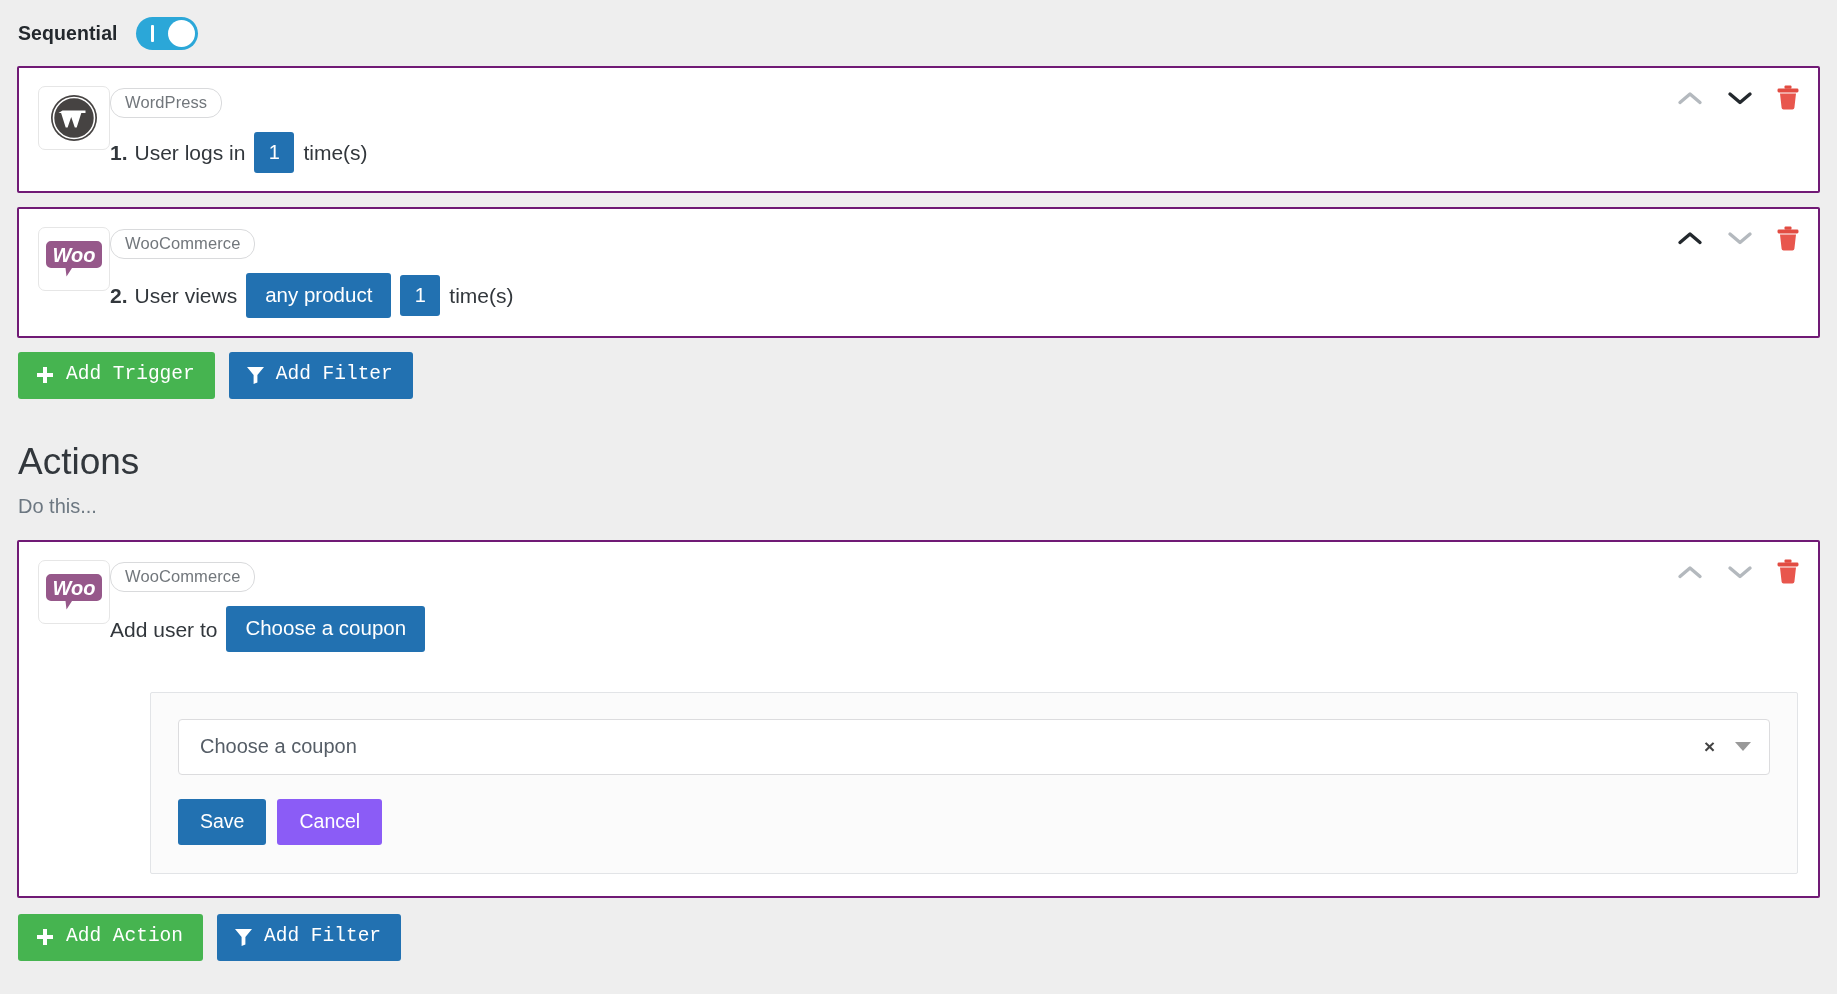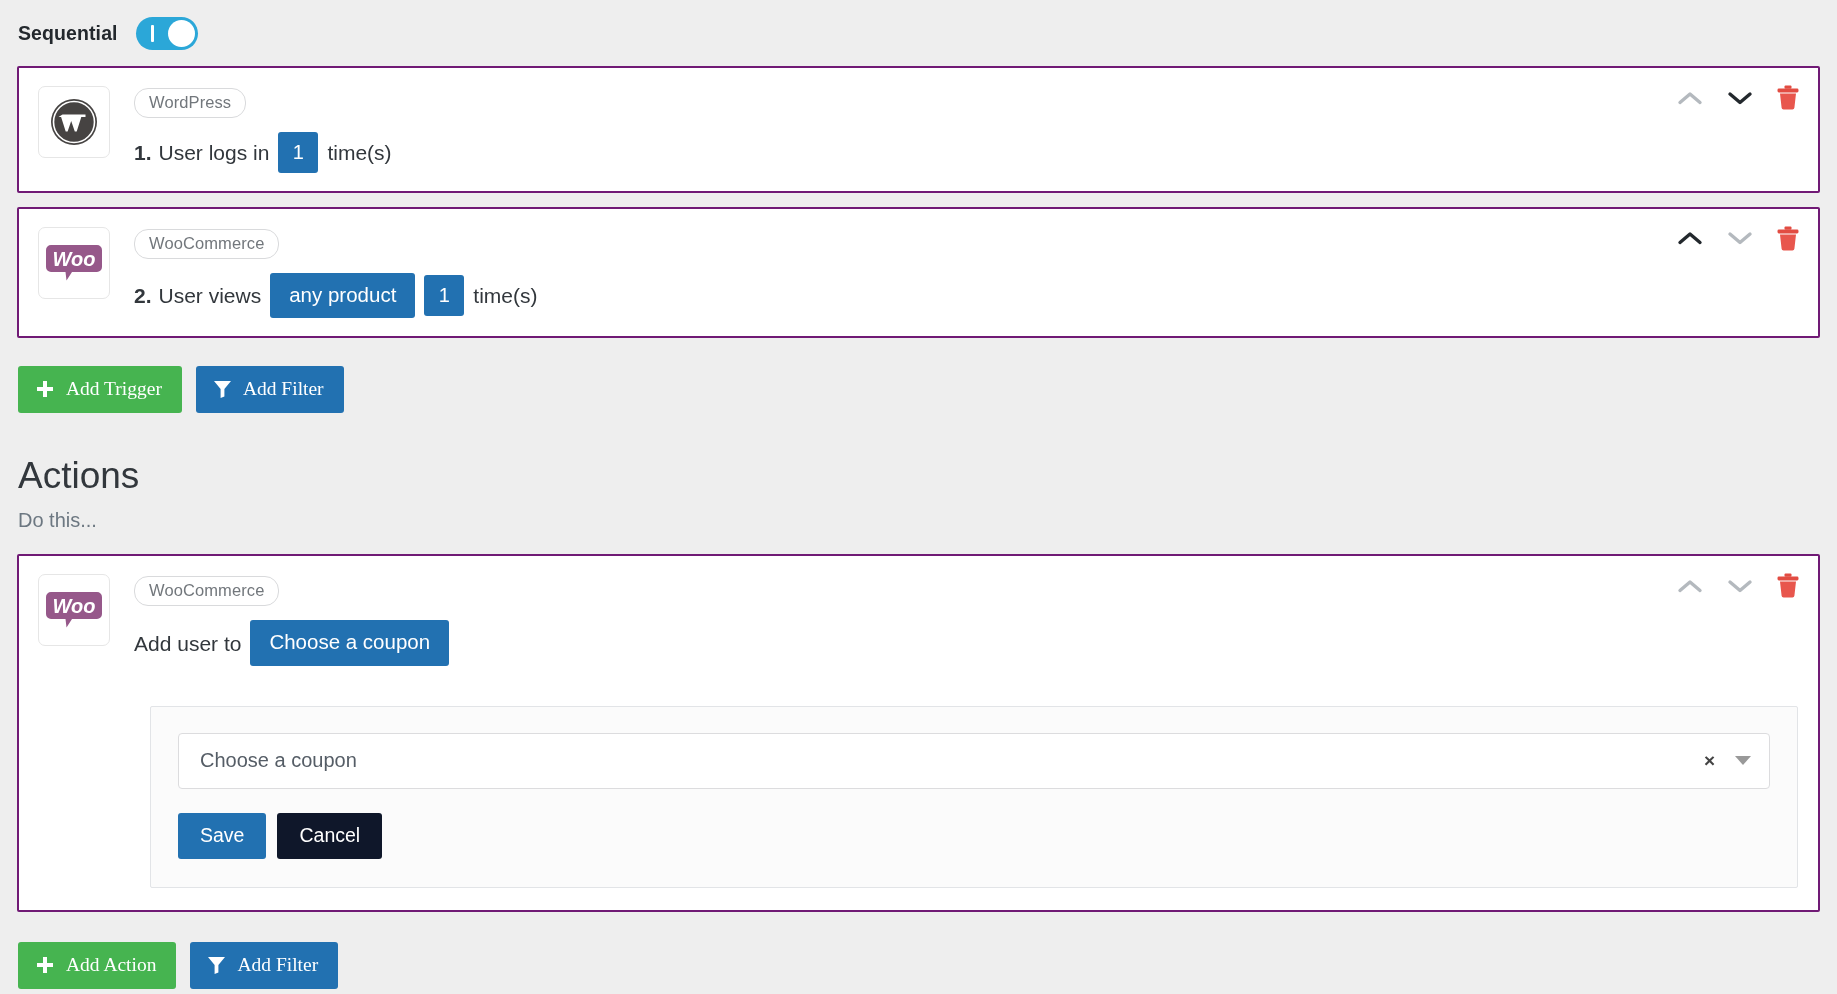--- a/index.html
+++ b/index.html
@@ -75,29 +75,28 @@
   }
   .card-inner {
     display: flex;
     align-items: flex-start;
     padding: 18px 20px 18px 19px;
     min-height: 72px;
   }
 
   .logo-box {
     width: 72px;
-    height: 72px;
+    height: 64px;
     flex: none;
     border: 1px solid #e6e6e6;
     border-radius: 7px;
     background: #fff;
     display: flex;
     align-items: center;
     justify-content: center;
-    margin-right: 24px;
   }
   .logo-box svg { display: block; }
 
   .item-body { padding-top: 2px; flex: 1 1 auto; min-width: 0; }
 
   .integration-pill {
     display: inline-block;
     border: 1px solid #d9dadc;
     border-radius: 14px;
     padding: 4px 14px 5px;
@@ -151,25 +150,24 @@
   
   .btn-row { display: flex; gap: 14px; margin: 4px 0 0 1px; }
   .btn {
     display: inline-flex;
     align-items: center;
     gap: 11px;
     border: none;
     border-radius: 3px;
     color: #ffffff;
     font-size: 19.5px;
-    font-family: Liberation Serif, serif;
+    font-family: Liberation Mono, monospace;
     padding: 12px 20px 13px 17px;
     cursor: pointer;
     line-height: 1.1;
-    margin-top: 14px;
   }
   .btn.green { background: #46b450; }
   .btn.blue  { background: #2271b1; }
   .btn svg { display: block; }
 
   
   .section-heading {
     font-size: 37px;
     font-weight: normal;
     color: #32373c;
@@ -232,21 +230,21 @@
     border: none;
     border-radius: 3px;
     color: #fff;
     font-size: 19.5px;
     font-family: "Liberation Sans", sans-serif;
     padding: 12px 22px 13px;
     cursor: pointer;
     line-height: 1.1;
   }
   .pbtn.save   { background: #2271b1; }
-  .pbtn.cancel { background: #0f172a; }
+  .pbtn.cancel { background: #8b5cf6; }
 
   .bottom-btns { display: flex; gap: 14px; margin: 16px 0 20px 1px; }
 </style>
 </head>
 <body>
 
 <div class="page">
 
   <div class="sequential-bar">
     <span class="sequential-label">Sequential</span>

